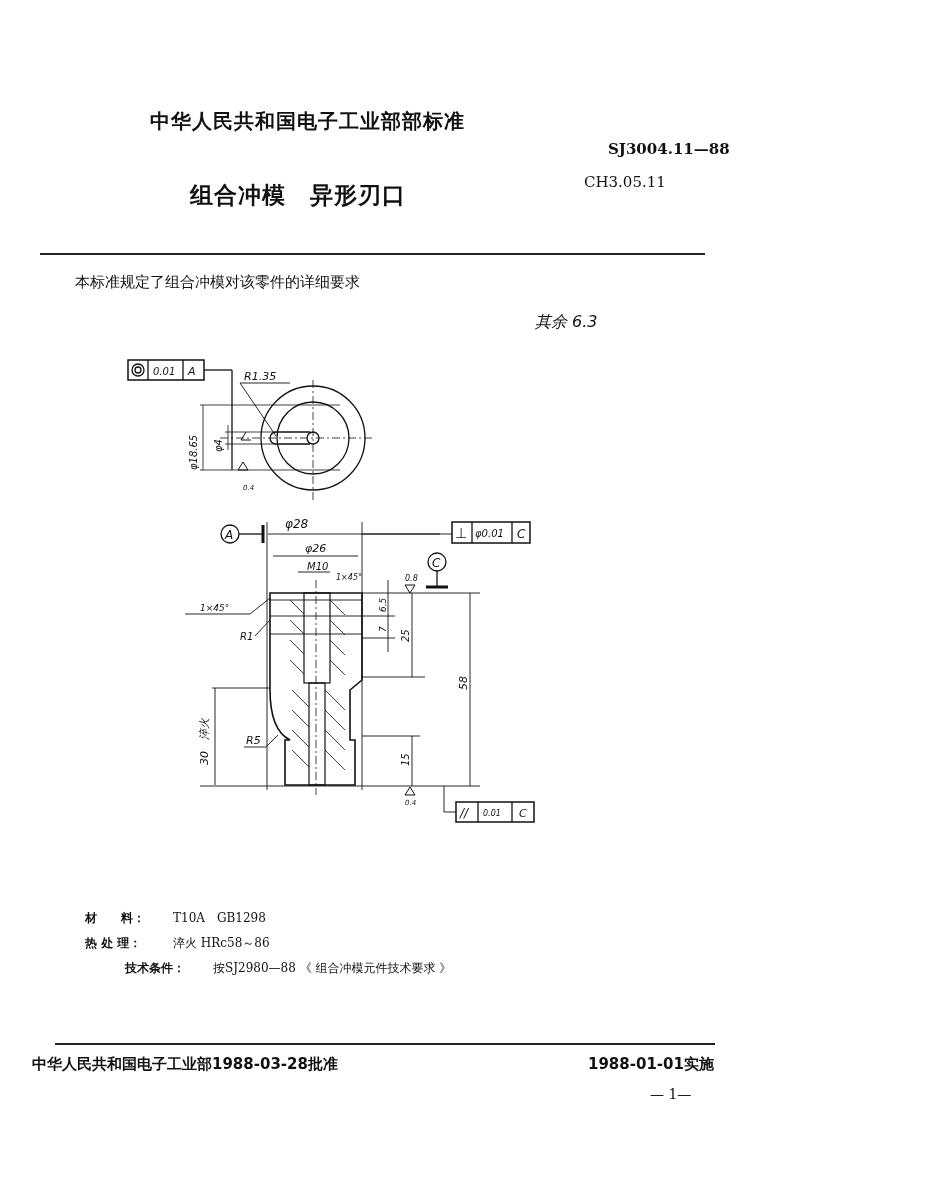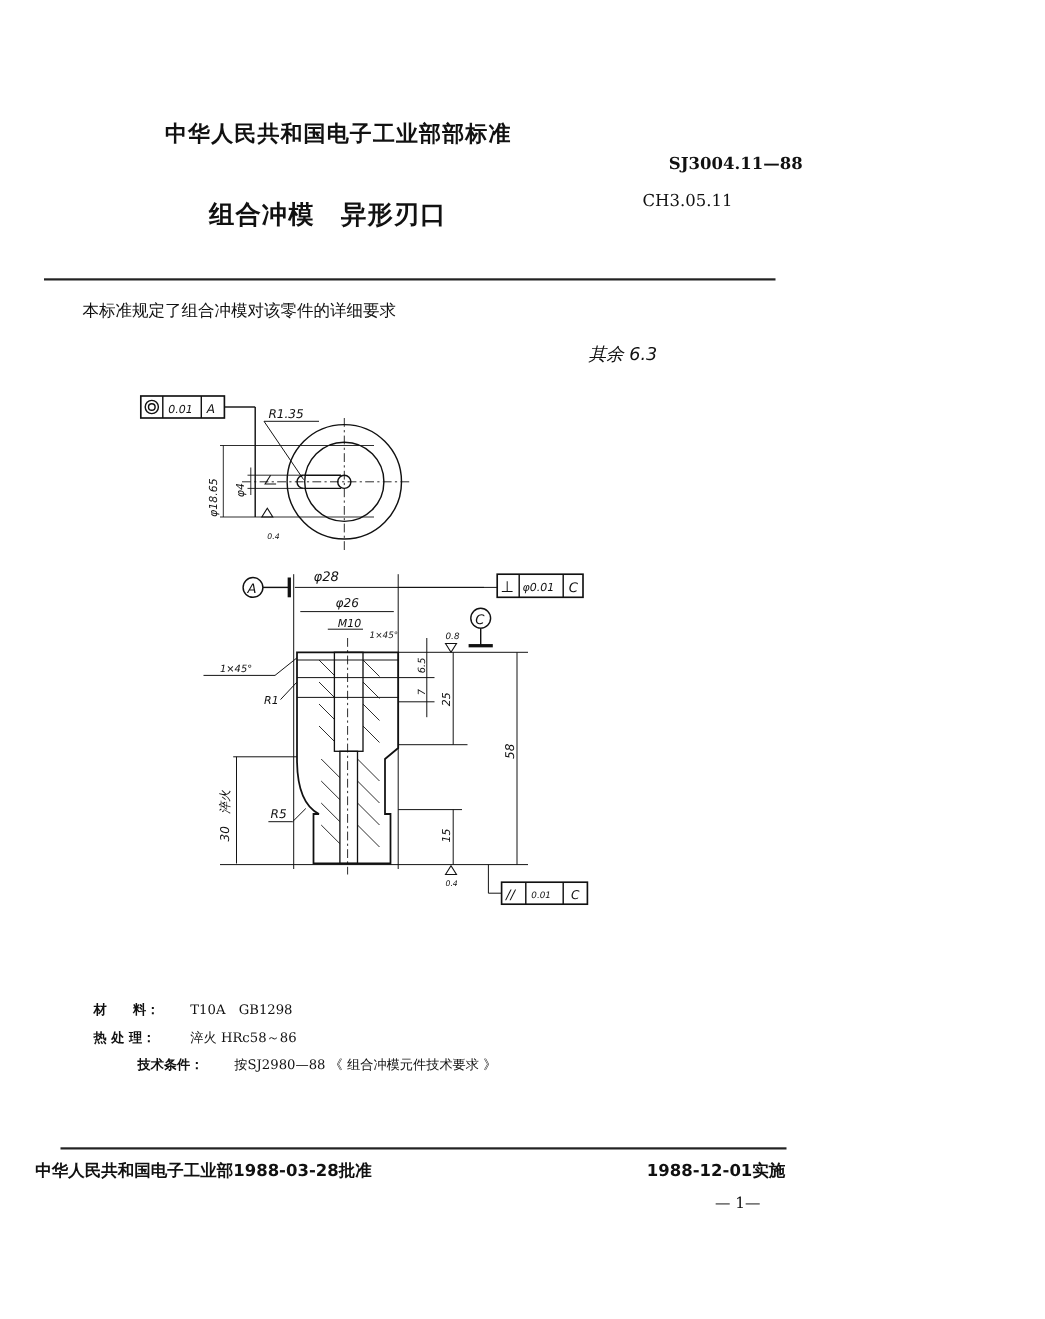--- a/index.html
+++ b/index.html
@@ -183,14 +183,14 @@
 </div>
 <div class="abs spec" style="left:85px; top:935px;">
   <span class="lbl">热 处 理：</span><span class="val">淬火 HRc58～86</span>
 </div>
 <div class="abs spec" style="left:85px; top:960px;margin-left:40px;">
   <span class="lbl">技术条件：</span><span class="val">按SJ2980—88 《 组合冲模元件技术要求 》</span>
 </div>
 
 <div class="rule" style="left:55px; top:1043px; width:660px;"></div>
 <div class="abs foot-l">中华人民共和国电子工业部1988-03-28批准</div>
-<div class="abs foot-r">1988-12-01实施</div>
+<div class="abs foot-r">1988-01-01实施</div>
 <div class="abs page-no">— 1—</div>
 
 </body></html>

